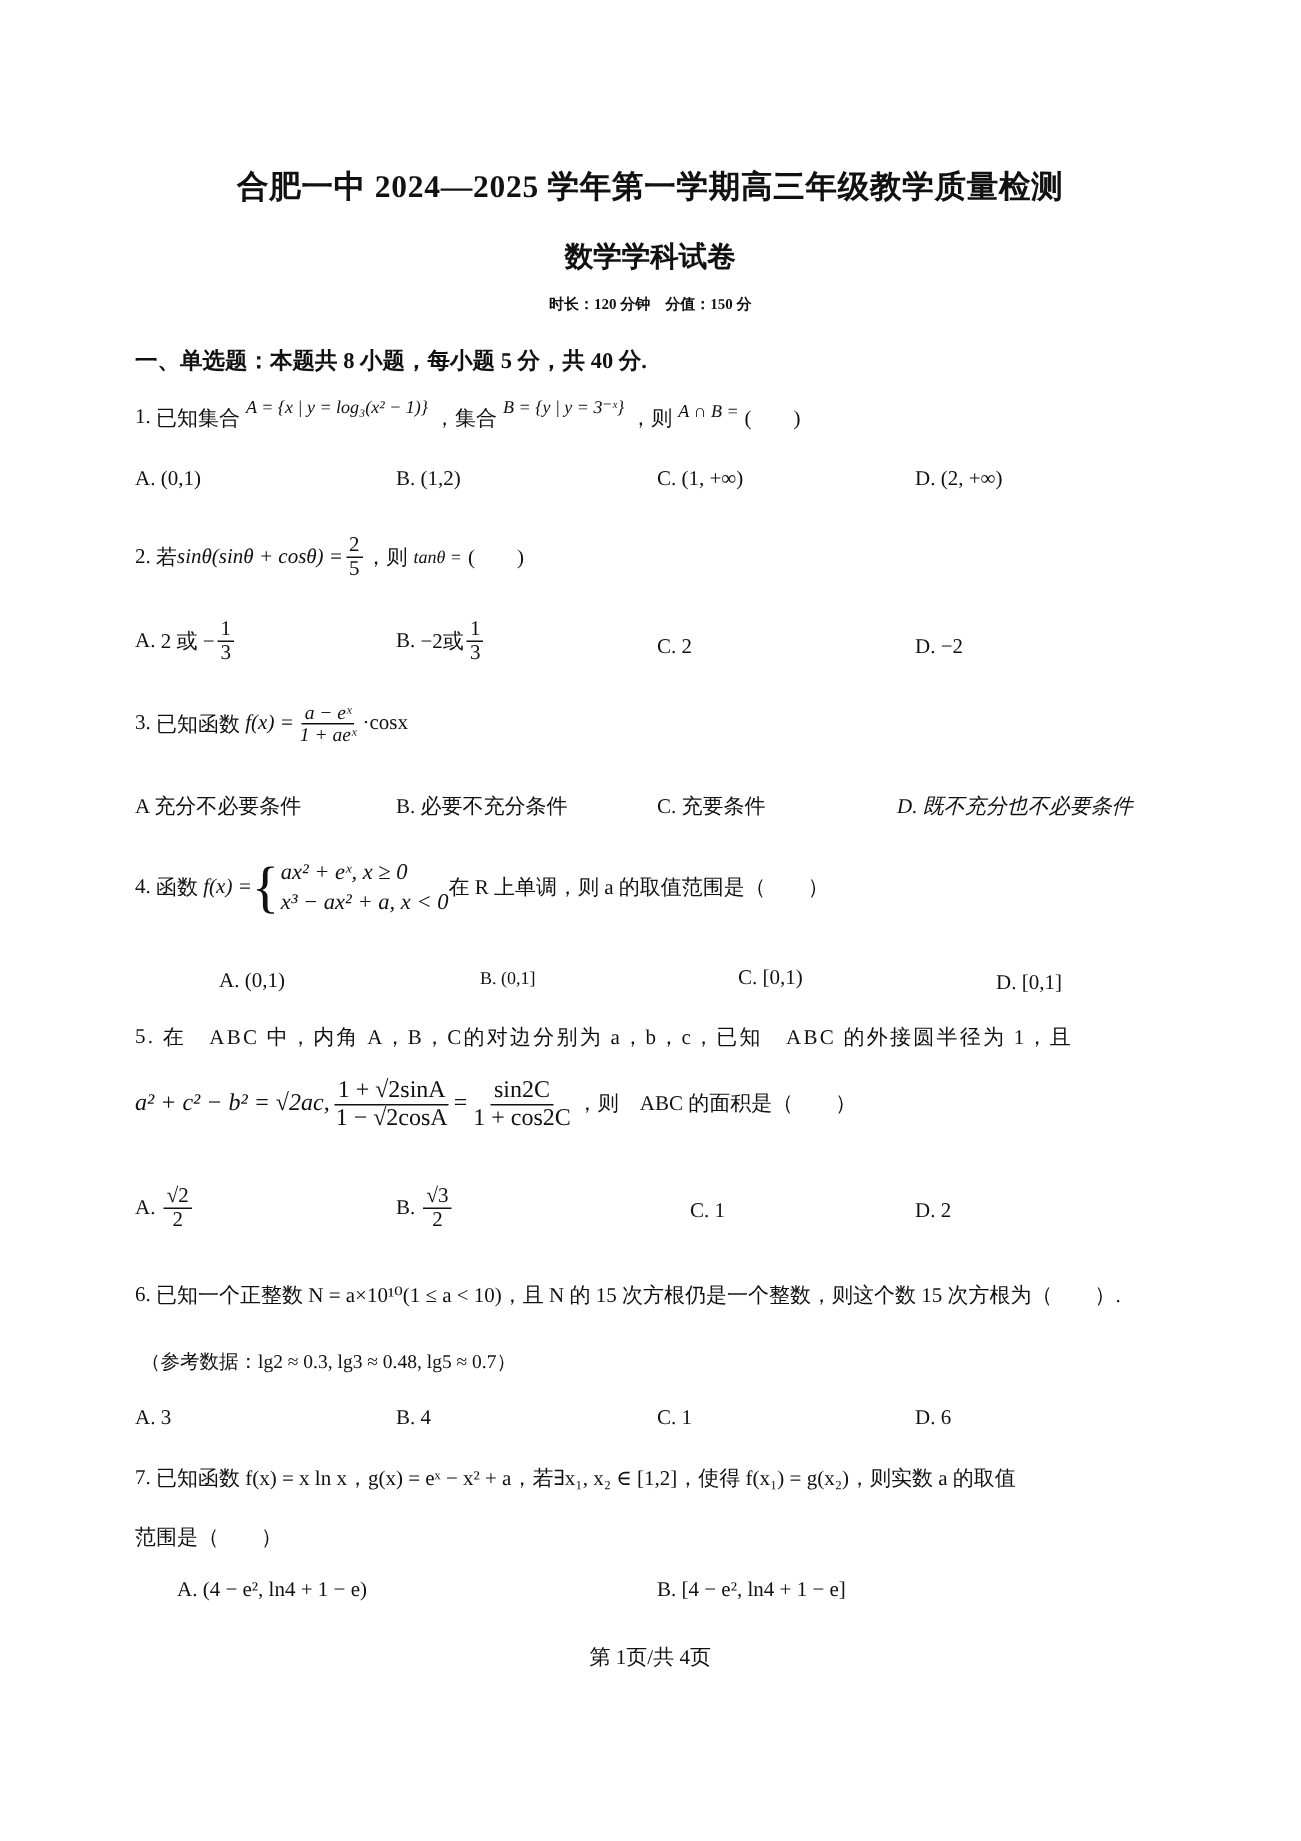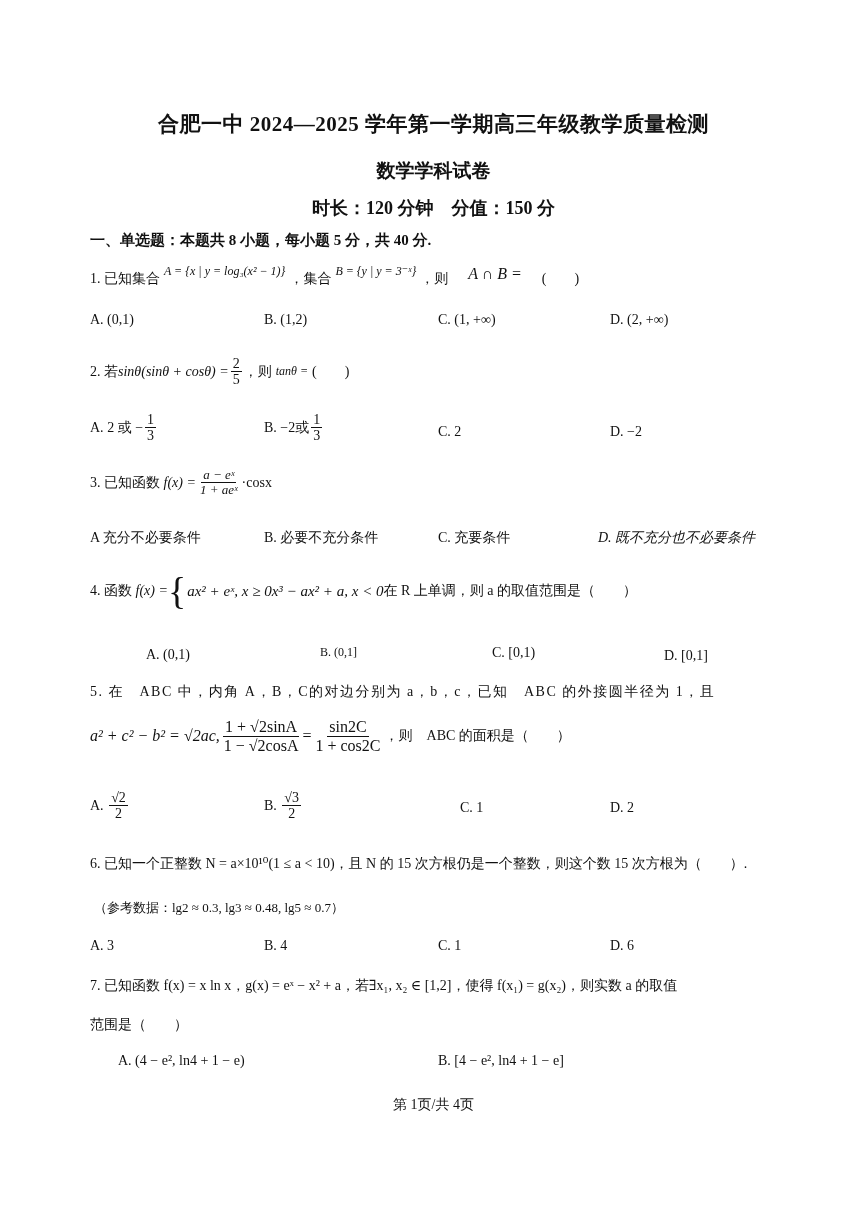--- a/index.html
+++ b/index.html
@@ -5,49 +5,49 @@
   html, body { margin: 0; padding: 0; background: #ffffff; }
   body {
     width: 867px; height: 1227px; position: relative; overflow: hidden;
     font-family: "Liberation Serif", "DejaVu Serif", serif;
     color: #111;
   }
   .abs { position: absolute; white-space: nowrap; }
   .title { left: 0; width: 867px; text-align: center; font-weight: bold; }
   .t1 { top: 110px; font-size: 21px; letter-spacing: 0.5px; }
   .t2 { top: 158px; font-size: 19px; }
-  .t3 { top: 196px; font-size: 18px; }
+  .t3 { top: 196px; font-size: 10px; }
   .section { top: 231px; left: 90px; font-size: 15px; font-weight: bold; }
   .q { font-size: 14px; left: 90px; display: flex; align-items: center; }
   .opt { font-size: 14px; display: flex; align-items: center; }
   .m { font-style: italic; }
   .frac { display: inline-flex; flex-direction: column; align-items: center; vertical-align: middle; margin: 0 2px; }
   .frac .num { border-bottom: 1px solid #111; padding: 0 2px; line-height: 1.1; }
   .frac .den { line-height: 1.1; padding: 0 2px; }
   .piece { display: inline-flex; align-items: center; }
   .brace { font-size: 38px; line-height: 1; margin-right: 1px; font-weight: 300; }
-  .cases { display: inline-flex; flex-direction: row; line-height: 1.35; }
+  .cases { display: inline-flex; flex-direction: column; line-height: 1.35; }
   .footer { top: 1096px; left: 0; width: 867px; text-align: center; font-size: 14px; }
 </style>
 </head>
 <body>
 
 <div class="abs title t1">合肥一中 2024—2025 学年第一学期高三年级教学质量检测</div>
 <div class="abs title t2">数学学科试卷</div>
 <div class="abs title t3">时长：120 分钟　分值：150 分</div>
 <div class="abs section">一、单选题：本题共 8 小题，每小题 5 分，共 40 分.</div>
 
 <div class="abs q" style="top:270px;">
   <span>1.</span>&nbsp;
   <span>已知集合</span>
   <span class="m" style="font-size:12px;position:relative;top:-8px;margin:0 4px;">A = {x | y = log₃(x² − 1)}</span>
   <span>，集合</span>
   <span class="m" style="font-size:12px;position:relative;top:-8px;margin:0 4px;">B = {y | y = 3⁻ˣ}</span>
   <span>，则</span>
-  <span class="m" style="font-size:16px;position:relative;top:-5px;margin:0 20px;">A ∩ B =</span>
+  <span class="m" style="font-size:12px;position:relative;top:-5px;margin:0 4px;">A ∩ B =</span>
   <span>(　　)</span>
 </div>
 <div class="abs opt" style="top:312px;left:90px;">A.  (0,1)</div>
 <div class="abs opt" style="top:312px;left:264px;">B.  (1,2)</div>
 <div class="abs opt" style="top:312px;left:438px;">C.  (1, +∞)</div>
 <div class="abs opt" style="top:312px;left:610px;">D.  (2, +∞)</div>
 
 <div class="abs q" style="top:356px;">
   <span>2.</span>&nbsp;
   <span>若</span>

